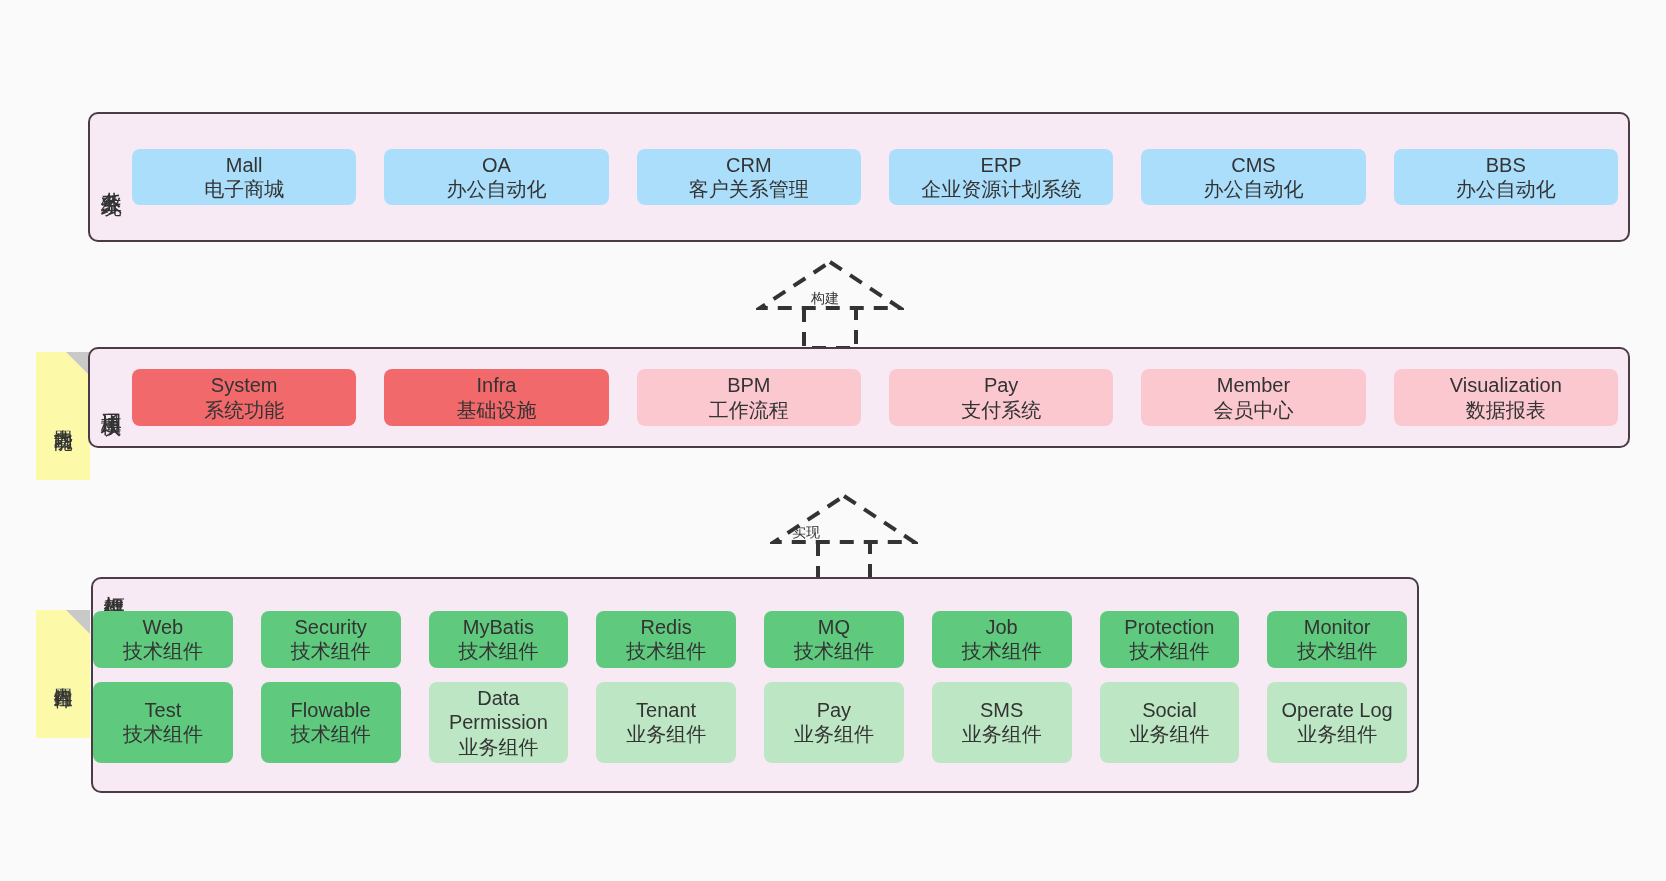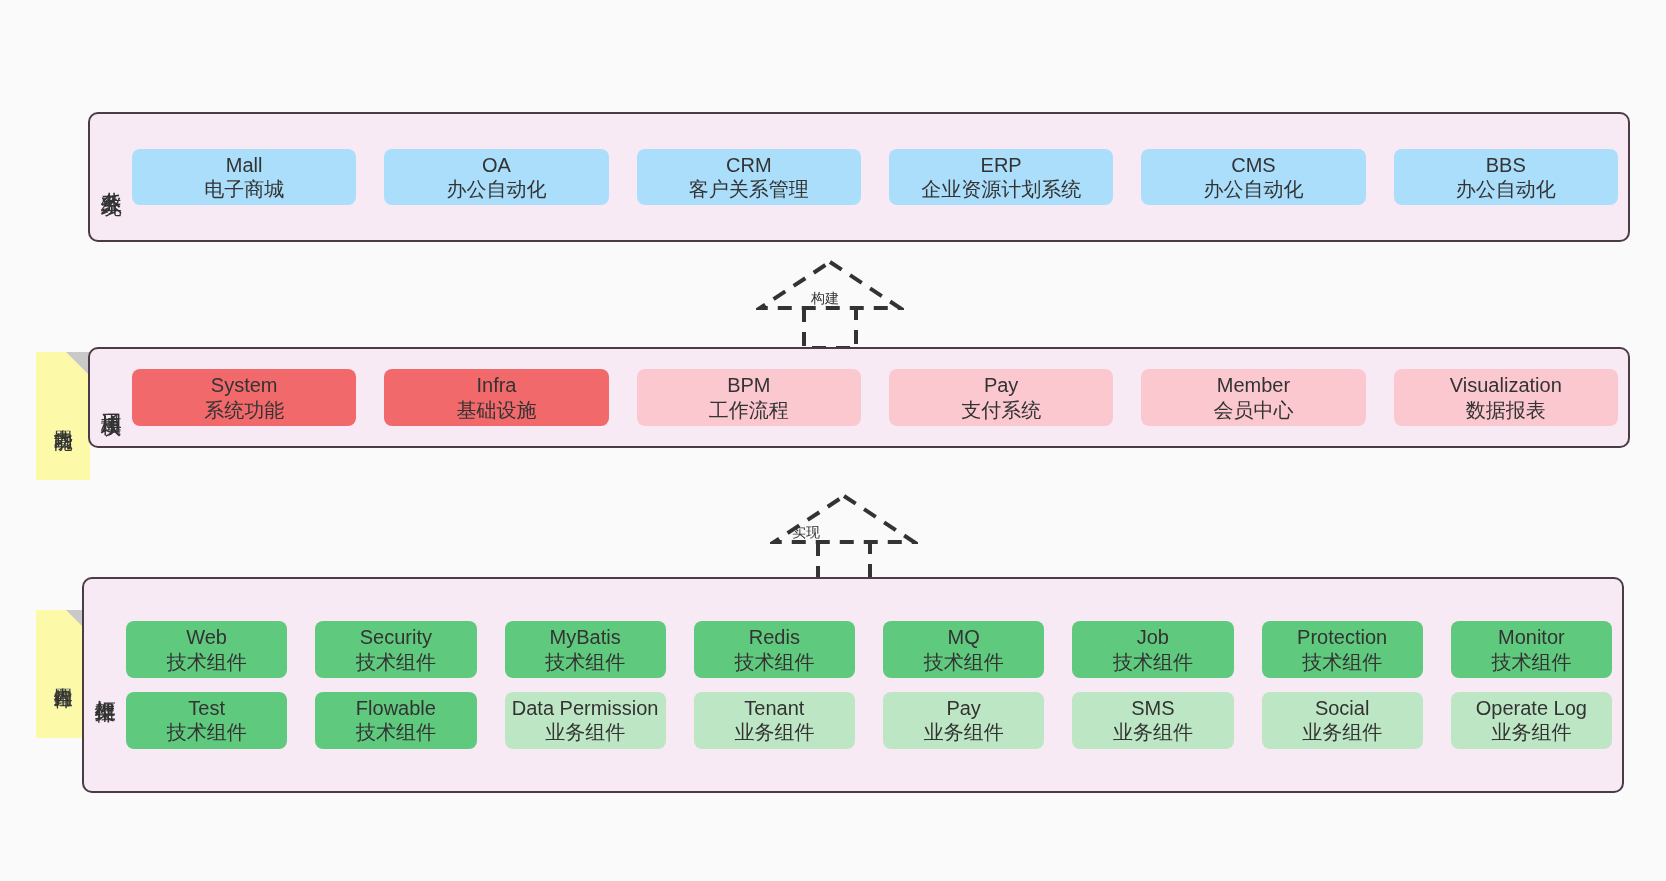--- a/index.html
+++ b/index.html
@@ -217,21 +217,21 @@
     <path d="M 74 4 L 144 50 L 4 50 Z" fill="none" stroke="#333333" stroke-width="4" stroke-dasharray="14 10" stroke-linejoin="miter"></path>
     <path d="M 48 50 L 48 90 L 100 90 L 100 50" fill="none" stroke="#333333" stroke-width="4" stroke-dasharray="14 10"></path>
   </svg>
   <div class="arrow-label" style="left:792px; top:524px;">实现</div>
 
   <div class="note" style="left:36px; top:610px; width:54px; height:128px;">
     <div class="fold"></div>
     <span>内置组件</span>
   </div>
 
-  <div class="layer" id="layer-framework" style="left:82px; top:577px; width:1542px; height:216px;">
+  <div class="layer" id="layer-framework" style="left:91px; top:577px; width:1328px; height:216px;flex-direction:column;">
     <div class="layer-title">框架组件</div>
     <div class="layer-body">
 
       <div class="row">
         <div class="card green">
           <span class="t1">Web</span>
           <span class="t2">技术组件</span>
         </div>
         <div class="card green">
           <span class="t1">Security</span>

